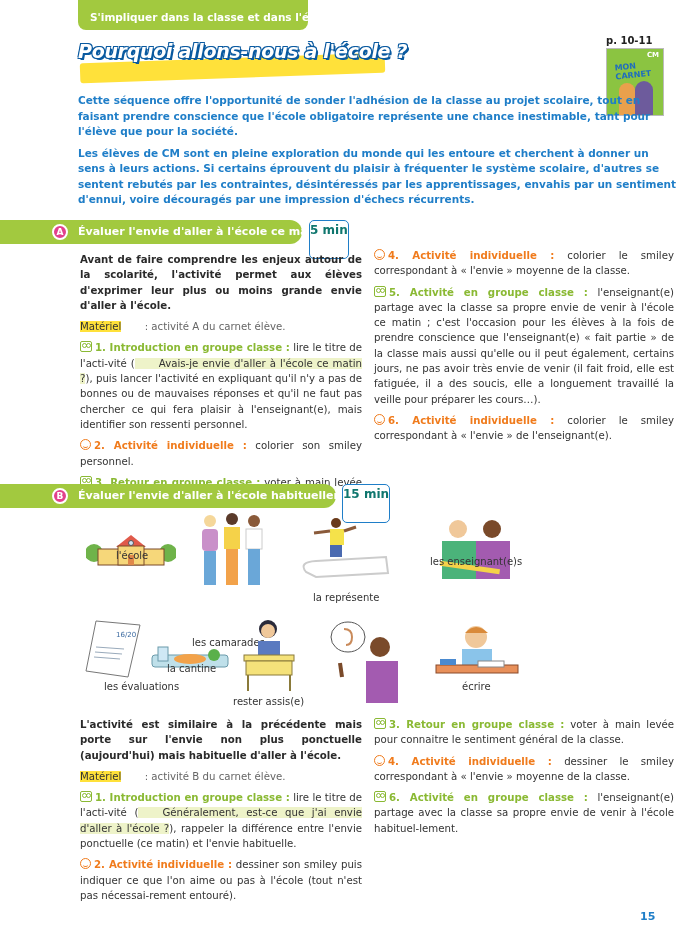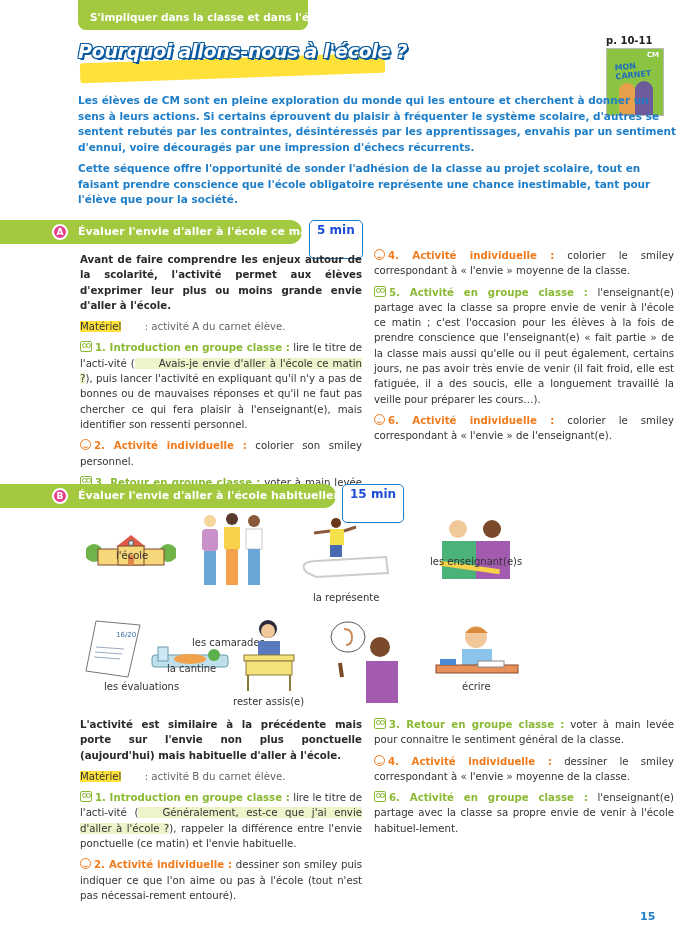--- a/index.html
+++ b/index.html
@@ -20,21 +20,21 @@
   .cover .ct { position: absolute; left: 8px; top: 12px; font-size: 8px; color: #1f6dbf; font-weight: bold; transform: rotate(-6deg); }
   .cover .kid1 { position: absolute; left: 12px; top: 34px; width: 16px; height: 34px; background: #e9a04c; border-radius: 8px 8px 0 0; }
   .cover .kid2 { position: absolute; left: 28px; top: 32px; width: 18px; height: 36px; background: #6d5b9c; border-radius: 9px 9px 0 0; }
 
   .intro { position: absolute; left: 78px; top: 93px; width: 600px; color: #1f7ec8; font-size: 10.5px; font-weight: bold; line-height: 15.5px; }
   .intro p { margin-bottom: 6px; }
 
   .secbar { position: absolute; left: 0; height: 24px; background: #a2c93f; border-radius: 0 12px 12px 0; }
   .secbar .badge { position: absolute; left: 52px; top: 4px; width: 16px; height: 16px; background: #e2418c; border: 2px solid #fff; border-radius: 50%; color: #fff; font-size: 9px; font-weight: bold; text-align: center; line-height: 12px; }
   .secbar .stitle { position: absolute; left: 78px; top: 5px; font-size: 11px; color: #fff; font-weight: bold; white-space: nowrap; }
-  .duration { position: absolute; height: 39px; border: 1.5px solid #1f7ec8; border-radius: 5px; background: #fff; font-size: 12px; font-weight: bold; color: #1d4ed8; text-align: center; line-height: 19px; padding: 0 7px; }
+  .duration { position: absolute; height: 39px; border: 1.5px solid #1f7ec8; border-radius: 5px; background: #fff; font-size: 12px; font-weight: bold; color: #0f766e; text-align: center; line-height: 19px; padding: 0 0; }
 
   .col { position: absolute; font-size: 10.2px; line-height: 15.3px; color: #333; text-align: justify; }
   .col p { margin-bottom: 6px; }
   .col .lead { font-weight: bold; color: #2a2a2a; }
   .mat { background: #ffe13a; font-weight: normal; }
   .grey { color: #666; padding-left: 20px; }
   .lbl-g { color: #8ab933; font-weight: bold; }
   .lbl-o { color: #f07b1c; font-weight: bold; }
   .quote { background: #eef3c9; padding-left: 24px; }
   .ico-grp, .ico-ind { display: inline-block; width: 12px; height: 11px; vertical-align: -1px; margin-right: 3px; position: relative; }
@@ -64,22 +64,22 @@
 
 <div class="pageref">p. 10-11</div>
 <div class="cover">
   <span class="cm">CM</span>
   <span class="ct">MON CARNET</span>
   <div class="kid1"></div>
   <div class="kid2"></div>
 </div>
 
 <div class="intro">
+  <p>Cette séquence offre l'opportunité de sonder l'adhésion de la classe au projet scolaire, tout en faisant prendre conscience que l'école obligatoire représente une chance inestimable, tant pour l'élève que pour la société.</p>
   <p>Les élèves de CM sont en pleine exploration du monde qui les entoure et cherchent à donner un sens à leurs actions. Si certains éprouvent du plaisir à fréquenter le système scolaire, d'autres se sentent rebutés par les contraintes, désintéressés par les apprentissages, envahis par un sentiment d'ennui, voire découragés par une impression d'échecs récurrents.</p>
-  <p>Cette séquence offre l'opportunité de sonder l'adhésion de la classe au projet scolaire, tout en faisant prendre conscience que l'école obligatoire représente une chance inestimable, tant pour l'élève que pour la société.</p>
 </div>
 
 <div class="secbar" style="top:220px; width:302px;">
   <div class="badge">A</div>
   <div class="stitle">Évaluer l'envie d'aller à l'école ce matin</div>
 </div>
 <div class="duration" style="left:309px; top:220px;">5 min</div>
 
 <div class="col" style="left:80px; top:252px; width:282px;">
   <p class="lead">Avant de faire comprendre les enjeux autour de la scolarité, l'activité permet aux élèves d'exprimer leur plus ou moins grande envie d'aller à l'école.</p>

